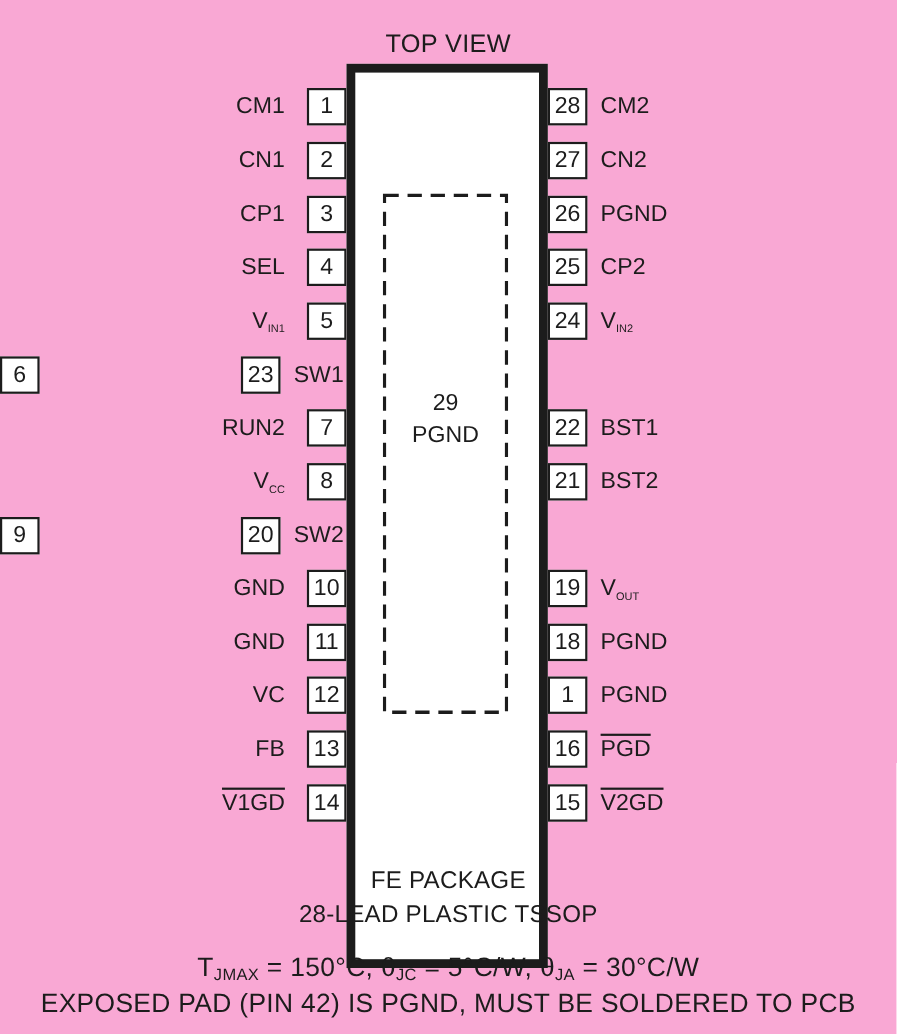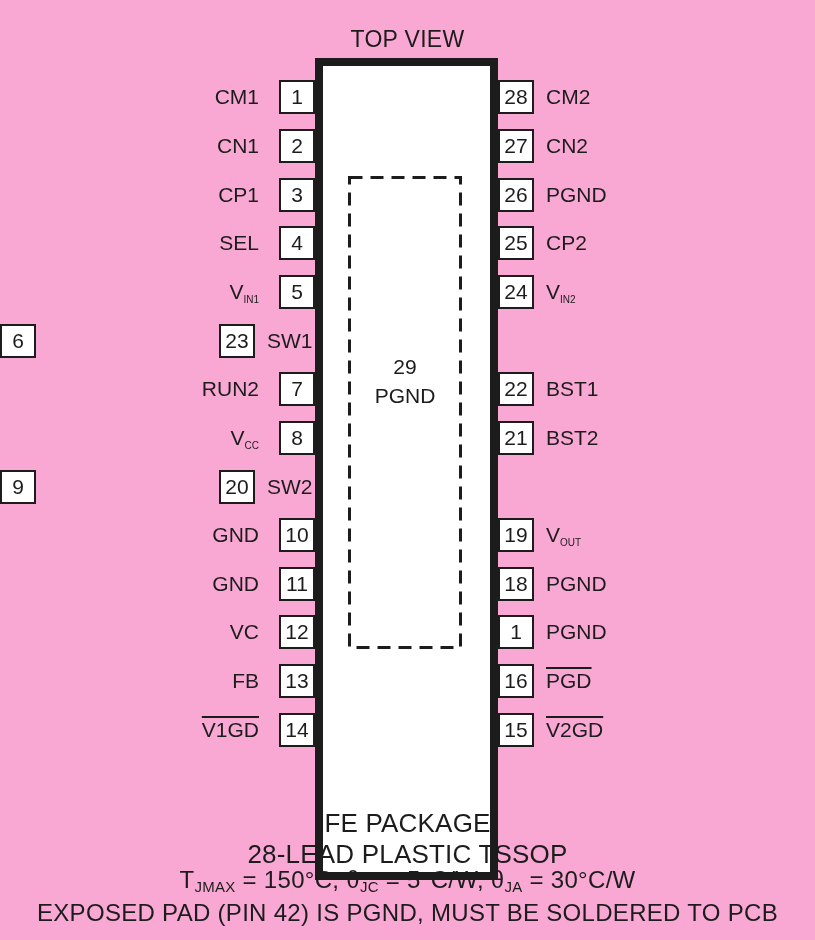--- a/index.html
+++ b/index.html
@@ -33,21 +33,21 @@
     position:absolute; left:315px; top:58px; width:183px; height:822px;
     box-sizing:border-box; border:8px solid #1c1c1c; background:#ffffff;
   }
   .epad-svg{ position:absolute; left:25px; top:110px; }
   .epad-label{
     position:absolute; left:25px; top:286px; width:114px;
     text-align:center; font-size:21px; line-height:29px;
   }
   .pkg-caption{
     position:absolute; top:784px; left:0; right:0;
-    text-align:center; font-size:26px; line-height:31px; letter-spacing:0.2px;margin-top:24px;
+    text-align:center; font-size:22px; line-height:31px; letter-spacing:0.2px;
   }
   .notes{
     position:absolute; top:863px; left:0; right:0;
     text-align:center; font-size:24px; line-height:33px; letter-spacing:0.3px;
   }
   .nsub{ font-size:15px; vertical-align:-4px; line-height:0; }
 </style>
 </head>
 <body>
 

